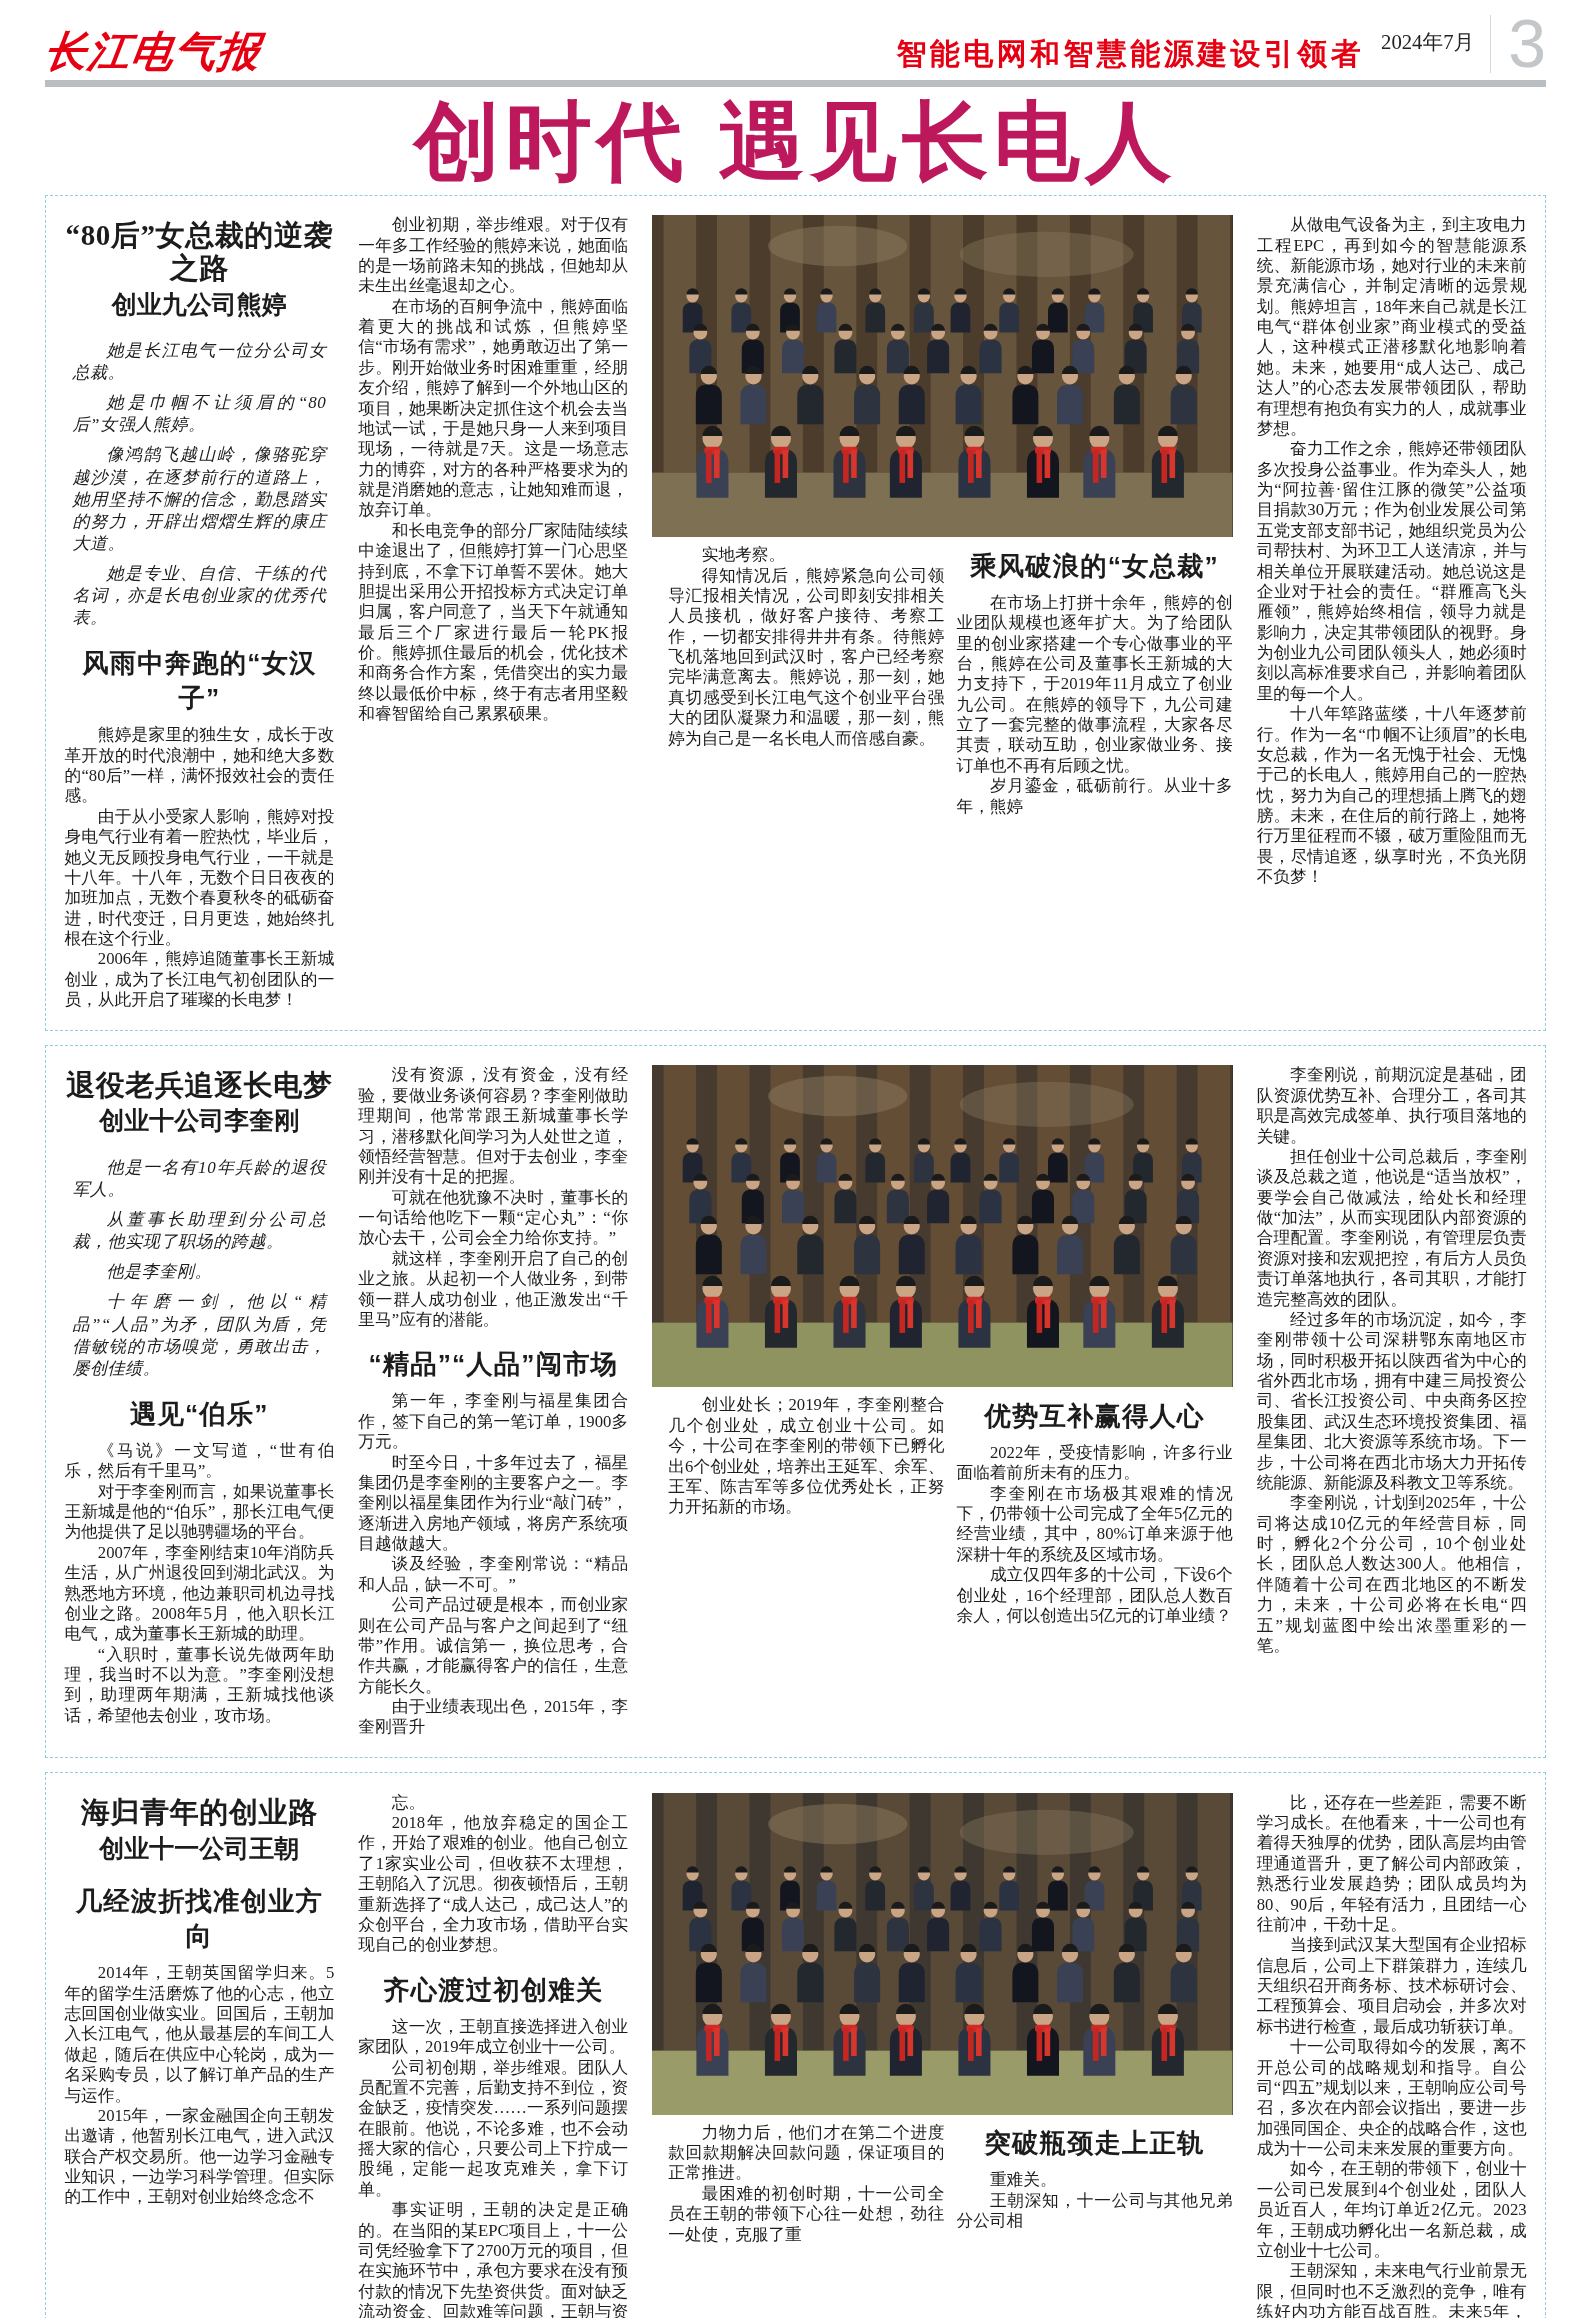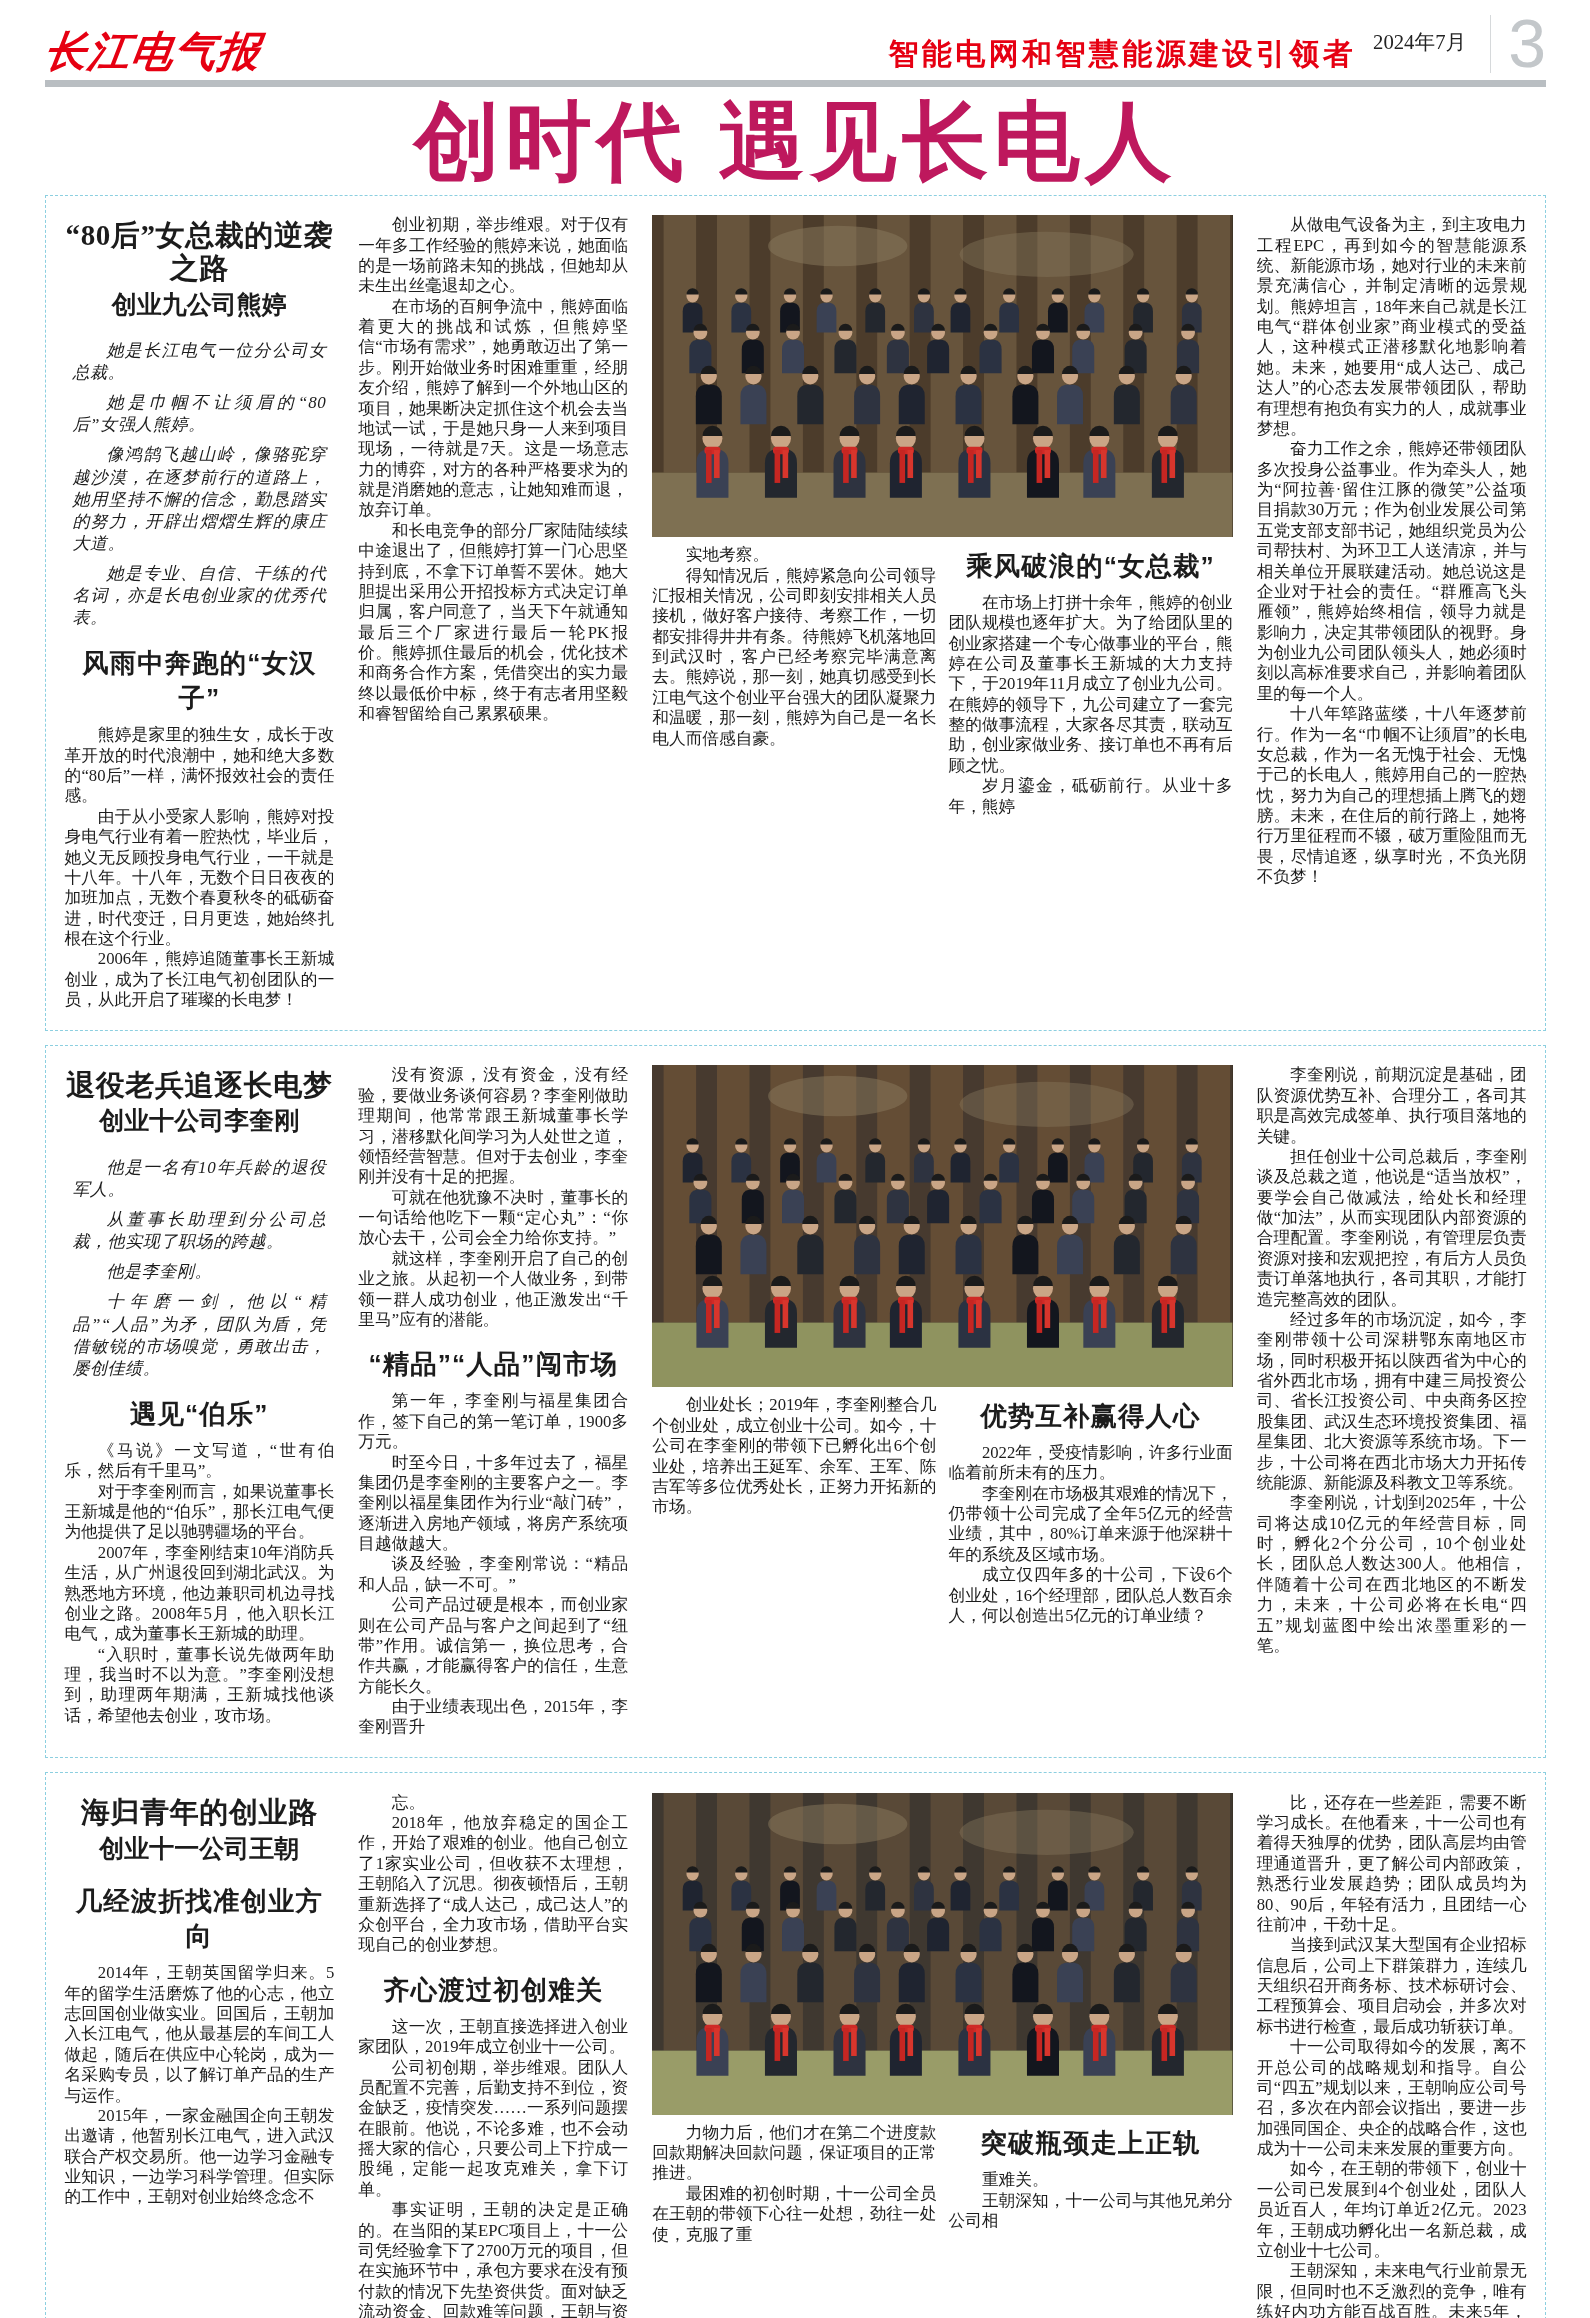--- a/index.html
+++ b/index.html
@@ -7,36 +7,36 @@
         box-sizing:border-box;padding:15px 45px 0;color:#1c1c1c;
         font-family:"Liberation Serif","DejaVu Serif",serif;position:relative;}
   
   .hdr{display:flex;align-items:flex-end;gap:17px;}
   .masthead{color:#e60012;font-size:42px;font-weight:bold;font-style:italic;
             font-family:"DejaVu Serif",serif;transform:skewX(-8deg);
             letter-spacing:1.1px;white-space:nowrap;line-height:1;}
   .slogan{flex:1;text-align:right;color:#e60012;font-size:30px;font-weight:900;
           font-family:"Liberation Sans","DejaVu Sans",sans-serif;letter-spacing:3.4px;
           line-height:1;padding-bottom:3.4px;}
-  .dateblk{display:flex;align-items:center;gap:24px;white-space:nowrap;}
+  .dateblk{display:flex;align-items:center;gap:16px;white-space:nowrap;}
   .date{font-size:20.7px;color:#222;padding-bottom:4.6px;}
   .pagenum{font-size:68px;line-height:.85;color:#c3c7ca;
            font-family:"Liberation Sans",sans-serif;border-left:1.7px solid #d6d9db;
            padding-left:17px;}
   .toprule{height:7.5px;background:#b9bec2;margin-top:6.9px;}
   
   .headline{text-align:center;font-size:86px;font-weight:900;color:#be185d;
             font-family:"Liberation Sans","DejaVu Sans",sans-serif;
             letter-spacing:5.7px;margin:9.2px 0 8px;line-height:1.05;}
   
   .article{border:1.1px dashed #8ccfe0;padding:19.5px 18.4px;margin-bottom:13.8px;
            display:flex;gap:24px;}
   .col{flex:1 1 0;min-width:0;}
   .mid{flex:2.15 1 0;min-width:0;display:flex;flex-direction:column;}
-  .mid-cols{display:flex;gap:12px;margin-top:8px;flex:1;}
+  .mid-cols{display:flex;gap:12px;margin-top:8px;flex:1;margin-left:16px;}
   .mcol{flex:1 1 0;min-width:0;}
   .title{font-size:29px;font-weight:900;text-align:center;margin:3.4px 0 2.3px;
          letter-spacing:0.6px;line-height:1.15;}
   .subtitle{font-size:25px;font-weight:700;text-align:center;margin:2.3px 0 19.5px;
             font-family:"Liberation Sans","DejaVu Sans",sans-serif;}
   .intro p{font-style:italic;font-size:17px;line-height:1.3;text-indent:2em;
            margin:8px;letter-spacing:0.6px;text-align:justify;}
   .subhead{font-size:26.4px;font-weight:900;text-align:center;margin:17px 0 9.2px;
            font-family:"Liberation Sans","DejaVu Sans",sans-serif;letter-spacing:1.1px;}
   .mid .subhead{margin-top:3.4px;}

